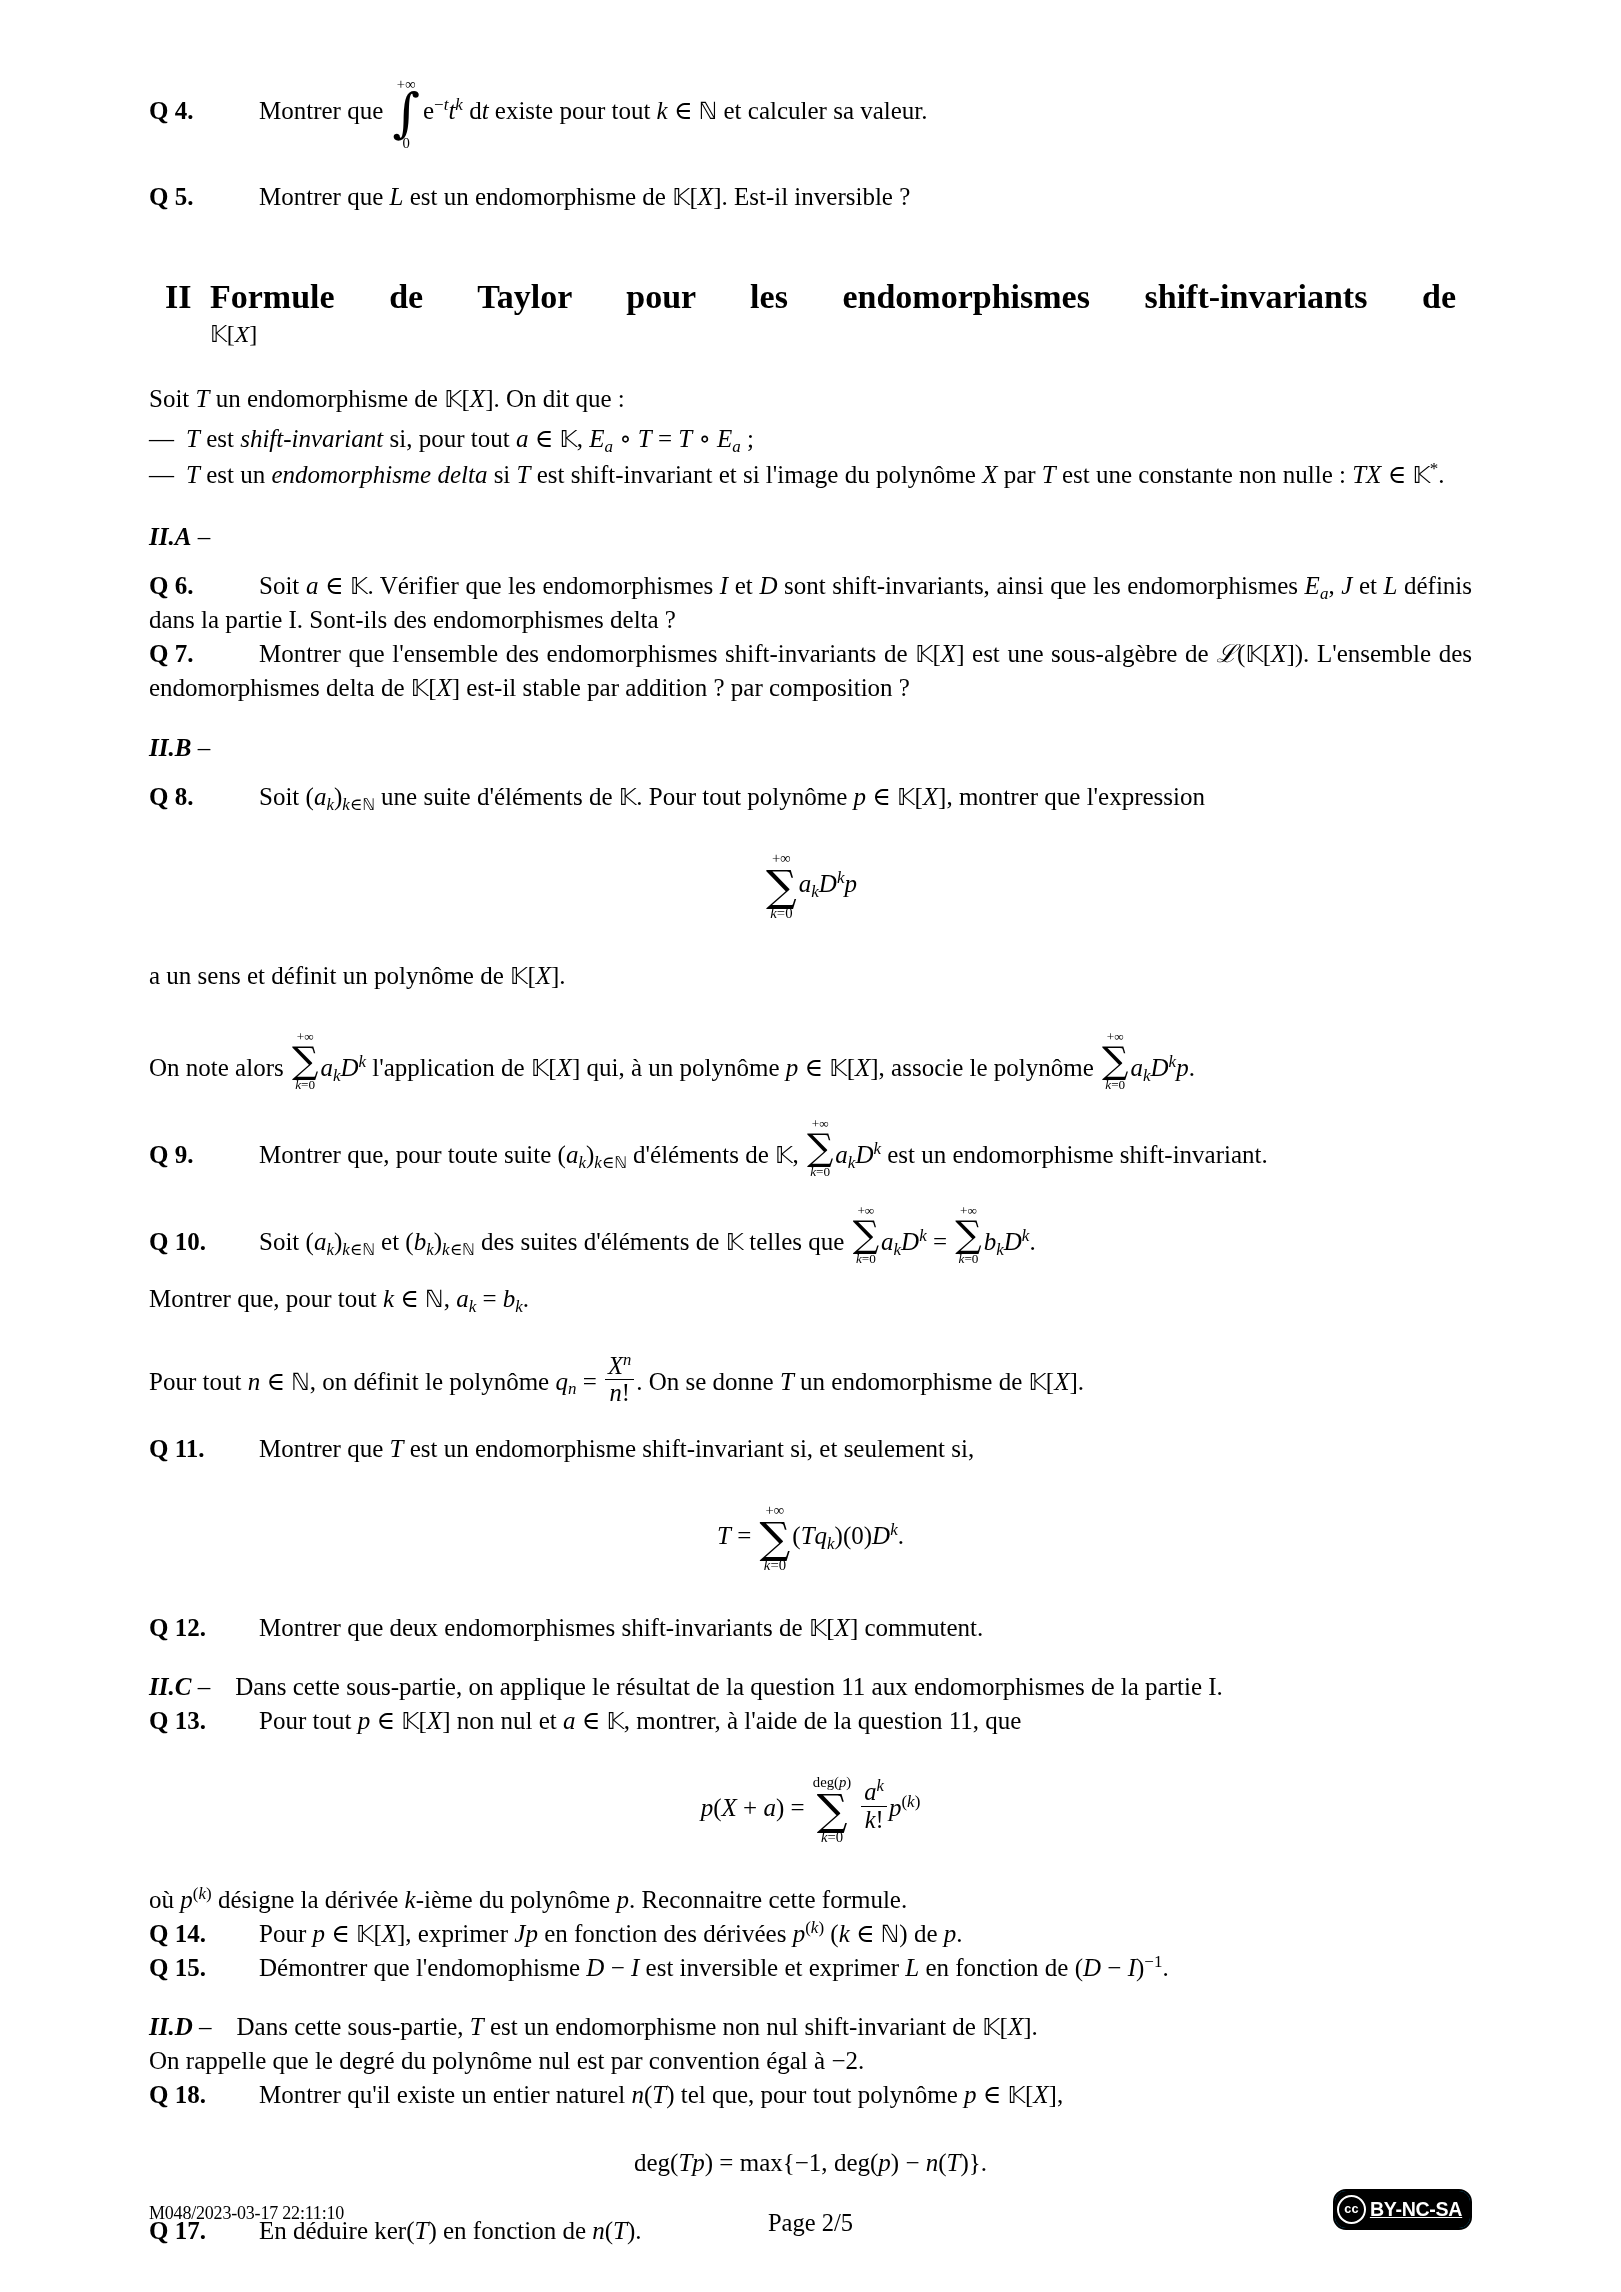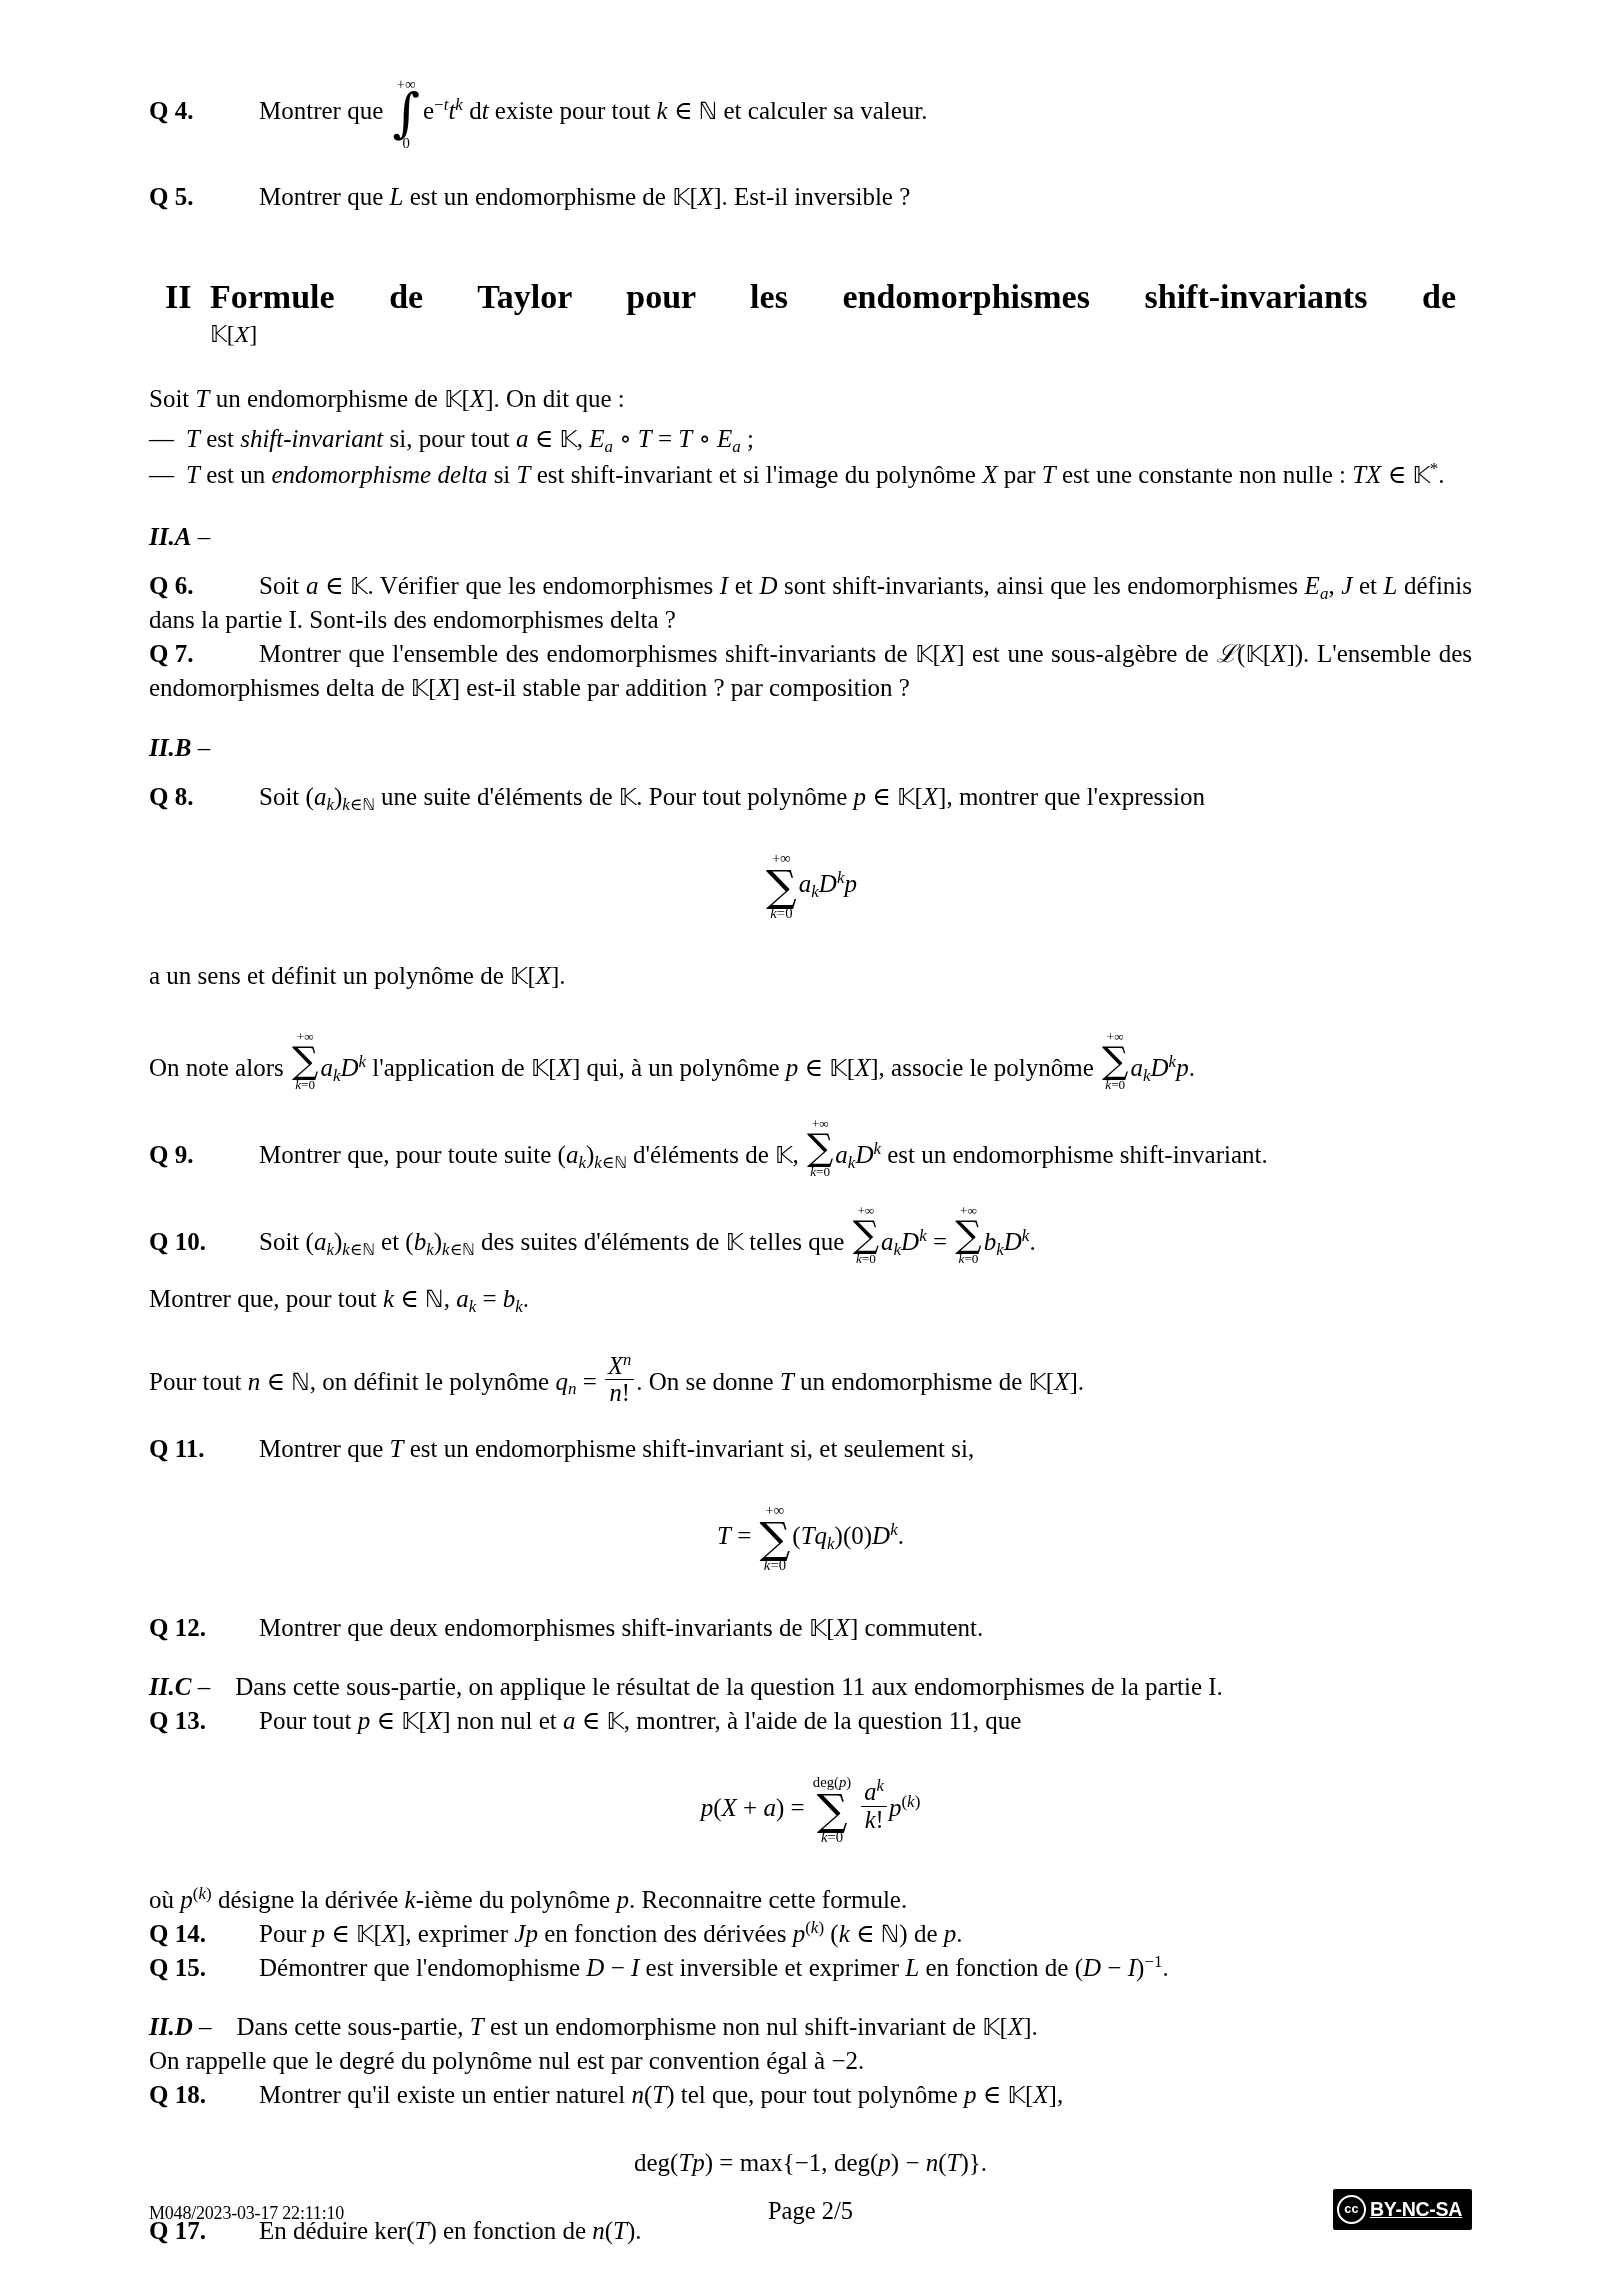--- a/index.html
+++ b/index.html
@@ -184,34 +184,34 @@
     position: absolute;
     left: 0;
     top: 5.9px;
     font-size: 18px;
     letter-spacing: -0.2px;
   }
   .footer-center {
     position: absolute;
     left: 0;
     right: 0;
-    top: 0;
+    top: 12px;
     text-align: center;
     font-size: 24.5px;
   }
   .cc-badge {
     position: absolute;
     right: 0;
     top: -7.8px;
     display: inline-flex;
     align-items: stretch;
     border: 2.9px solid #000;
     background: #0ea5e9;
     height: 37px;
-    border-radius: 2px;
+    border-radius: 13px;
     overflow: hidden;
   }
   .cc-badge .cc-circle {
     width: 33px;
     display: flex;
     align-items: center;
     justify-content: center;
     background: #000;
   }
   .cc-badge .cc-circle .ring {

